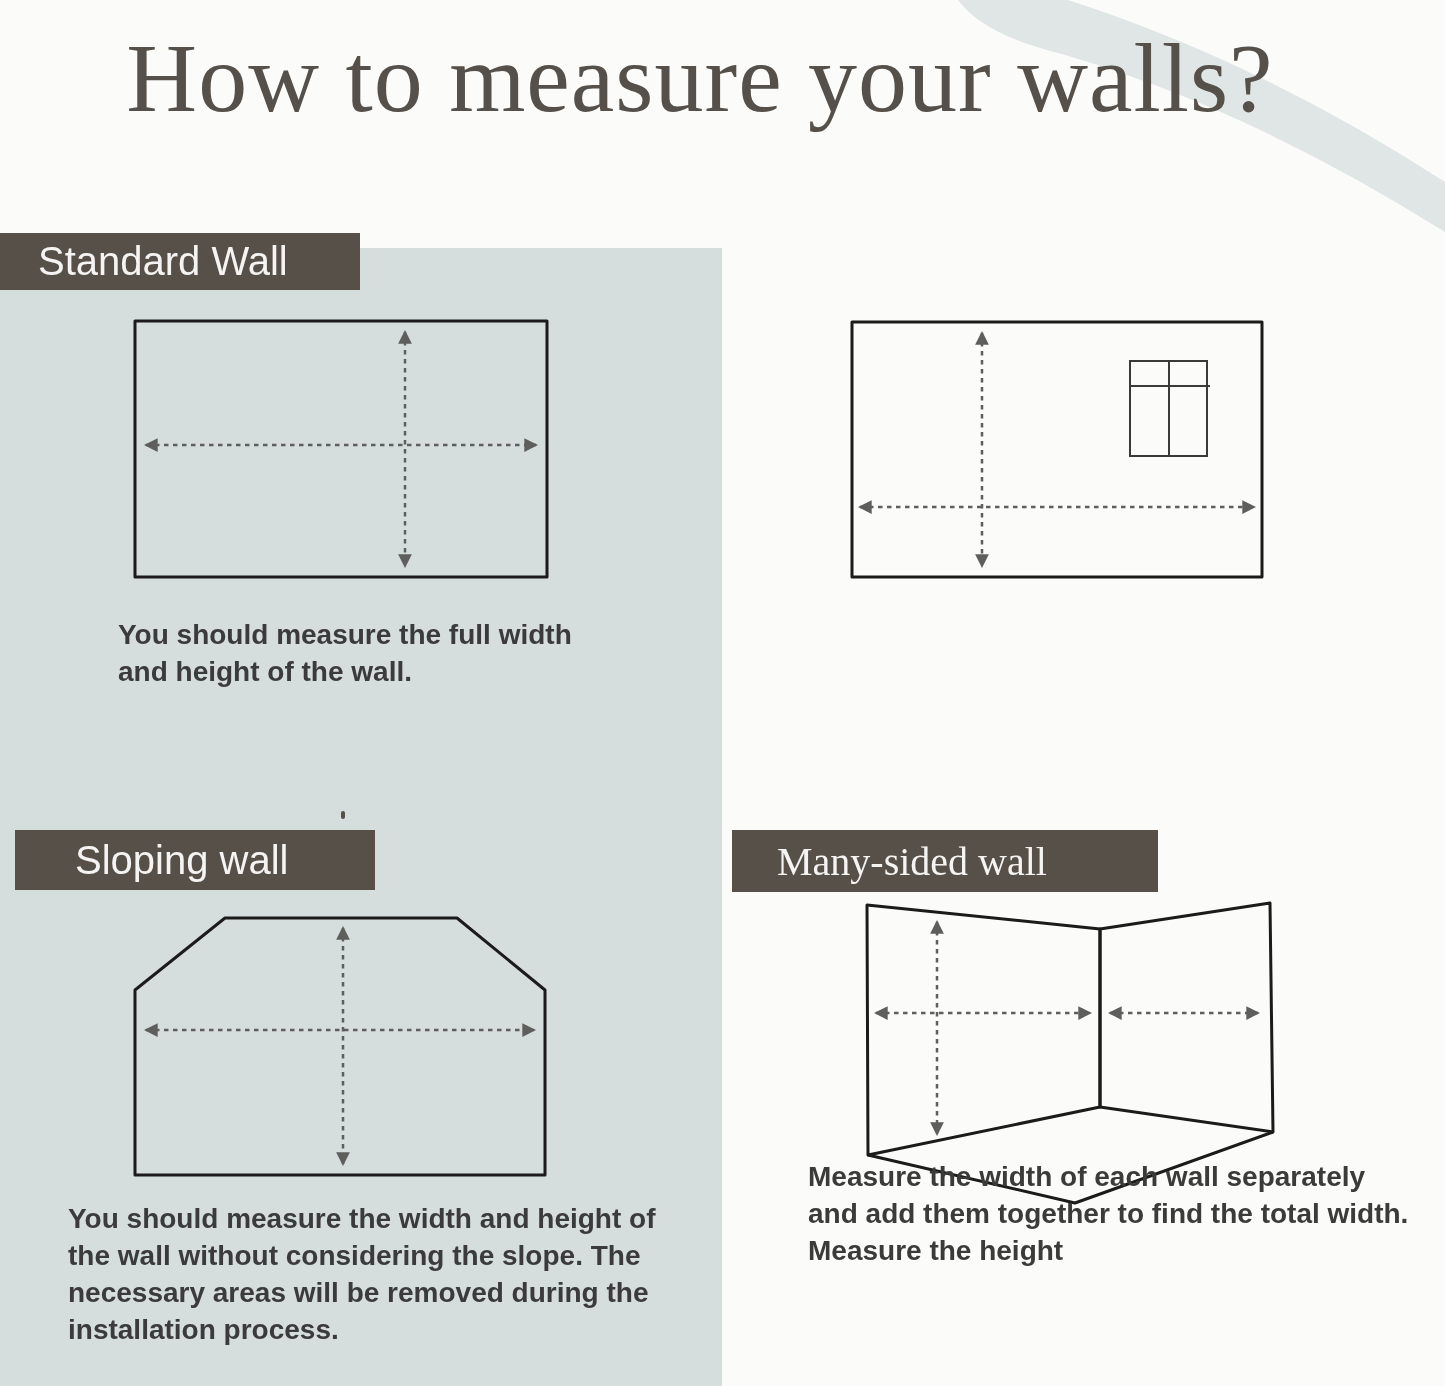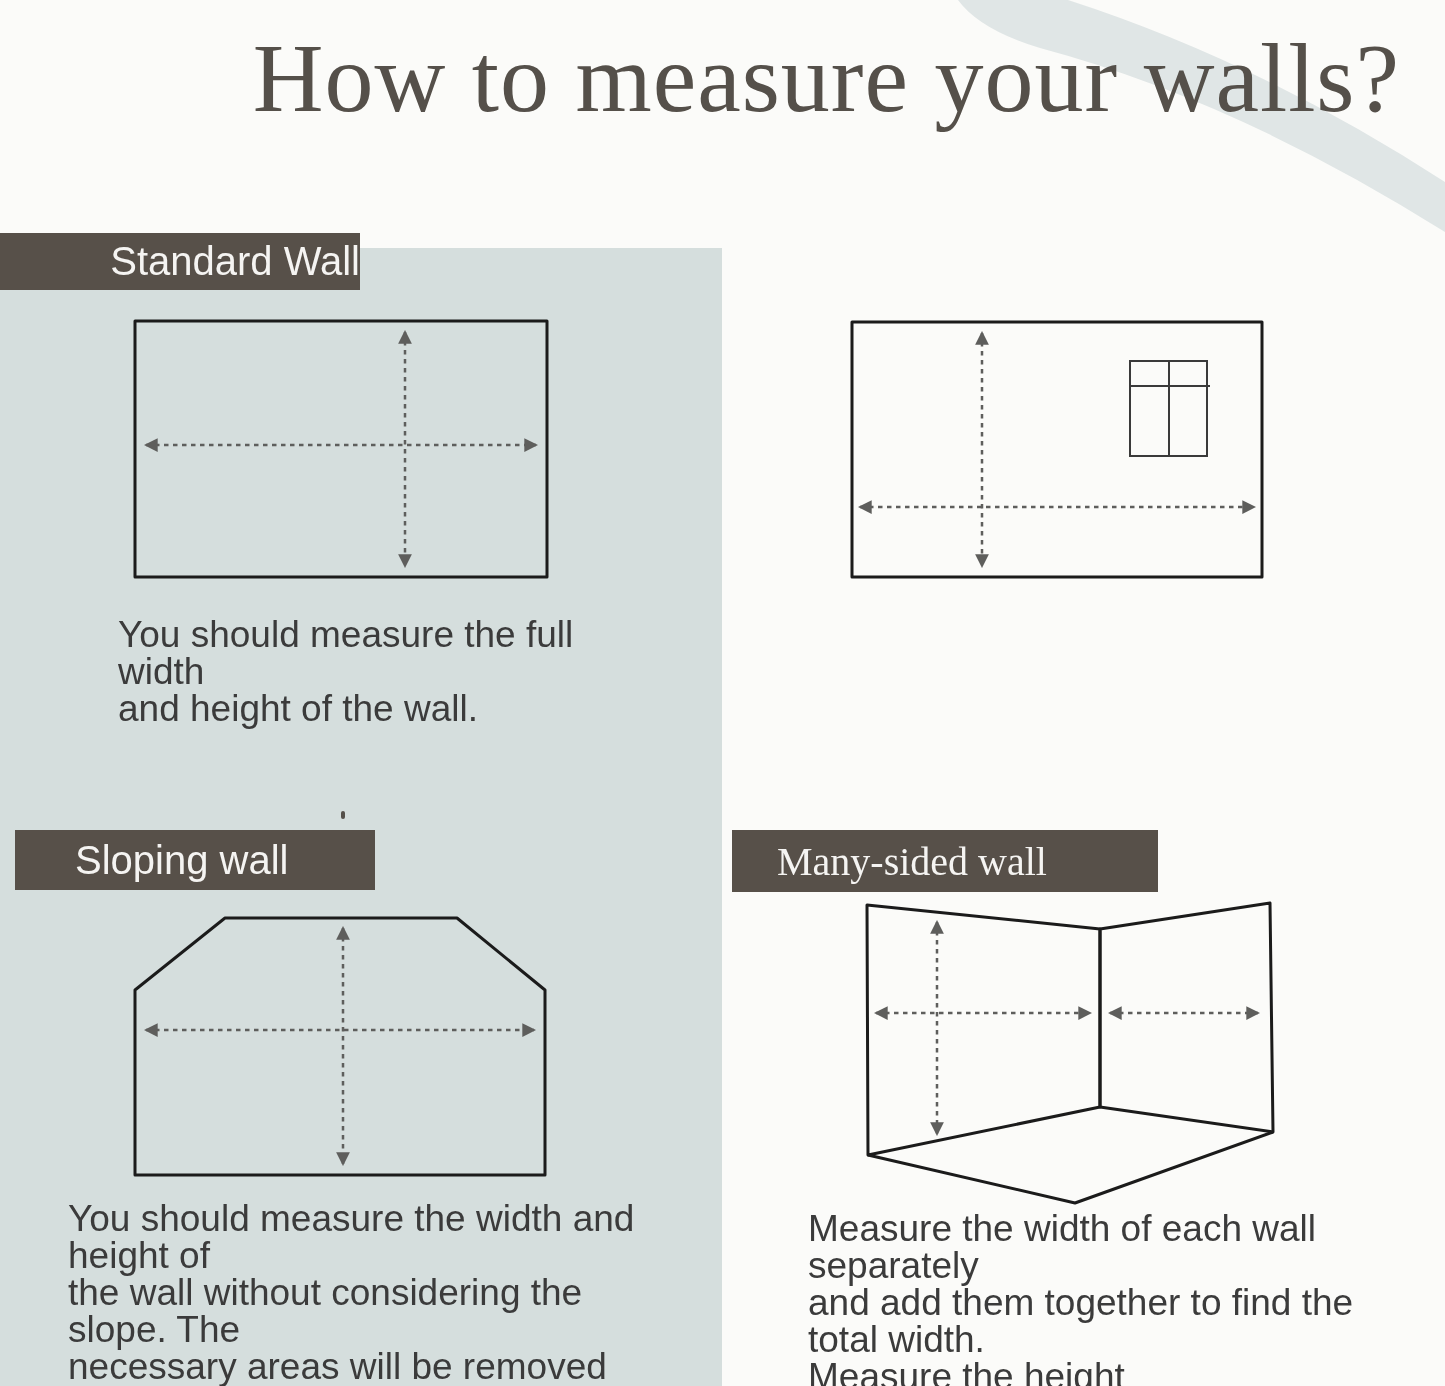--- a/index.html
+++ b/index.html
@@ -11,50 +11,50 @@
     font-family:"Liberation Sans",sans-serif;
   }
   .stripe-svg{position:absolute;left:0;top:0;z-index:0;}
   .title{
     position:absolute;left:0;top:22px;width:1400px;
     margin:0;z-index:2;
     font-family:"Liberation Serif","DejaVu Serif",serif;
     font-weight:400;
     font-size:98px;letter-spacing:1px;
     color:var(--title-color,#55504a);
-    text-align:right;
+    text-align:center;
   }
   .panel{
     position:absolute;left:0;top:248px;width:722px;height:1138px;
     background:var(--panel-bg,#d5dedd);
     z-index:2;
   }
   .bar{
     position:absolute;
     background:var(--bar-bg,#575049);
     color:var(--bar-text,#f5f4f2);
     font-size:40px;
     display:flex;align-items:center;
     white-space:nowrap;
   }
-  .bar-standard{left:0;top:233px;width:360px;height:57px;z-index:3;padding-left:38px;box-sizing:border-box;justify-content:flex-end;}
+  .bar-standard{left:0;top:233px;width:360px;height:57px;z-index:3;padding-left:38px;box-sizing:border-box;}
   .bar-obstacles{left:677px;top:233px;width:490px;height:57px;z-index:1;padding-left:68px;box-sizing:border-box;}
   .bar-sloping{left:0;top:830px;width:360px;height:60px;z-index:3;padding-left:60px;box-sizing:border-box;margin-left:15px;}
   .bar-many{left:732px;top:830px;width:426px;height:62px;z-index:1;padding-left:45px;box-sizing:border-box;font-family:Liberation Serif, serif;}
   .diagram{position:absolute;z-index:3;}
   .desc{
     position:absolute;z-index:3;
     color:var(--body-text,#3b3b3b);
-    font-size:37px;line-height:37px;font-weight:400;
+    font-size:28px;line-height:37px;font-weight:700;
     white-space:pre-line;
   }
   .desc-standard{left:118px;top:616px;width:480px;}
   .desc-obstacles{left:781px;top:612px;width:640px;}
   .desc-sloping{left:68px;top:1200px;width:620px;}
-  .desc-many{left:808px;top:1210px;width:620px;}
+  .desc-many{left:808px;top:1158px;width:620px;}
   .stray-mark{
     position:absolute;left:341px;top:811px;width:4px;height:8px;
     background:var(--title-color,#55504a);border-radius:2px;z-index:3;
   }
   .dash{stroke:var(--arrow,#5e5e5c);stroke-width:2.5;stroke-dasharray:4.5 4.5;fill:none;}
   .wall-line{stroke:var(--line,#1b1b1b);stroke-width:3;fill:none;stroke-linejoin:round;}
   .win-line{stroke:#3a3a3a;stroke-width:2;fill:none;}
 </style>
 </head>
 <body>

